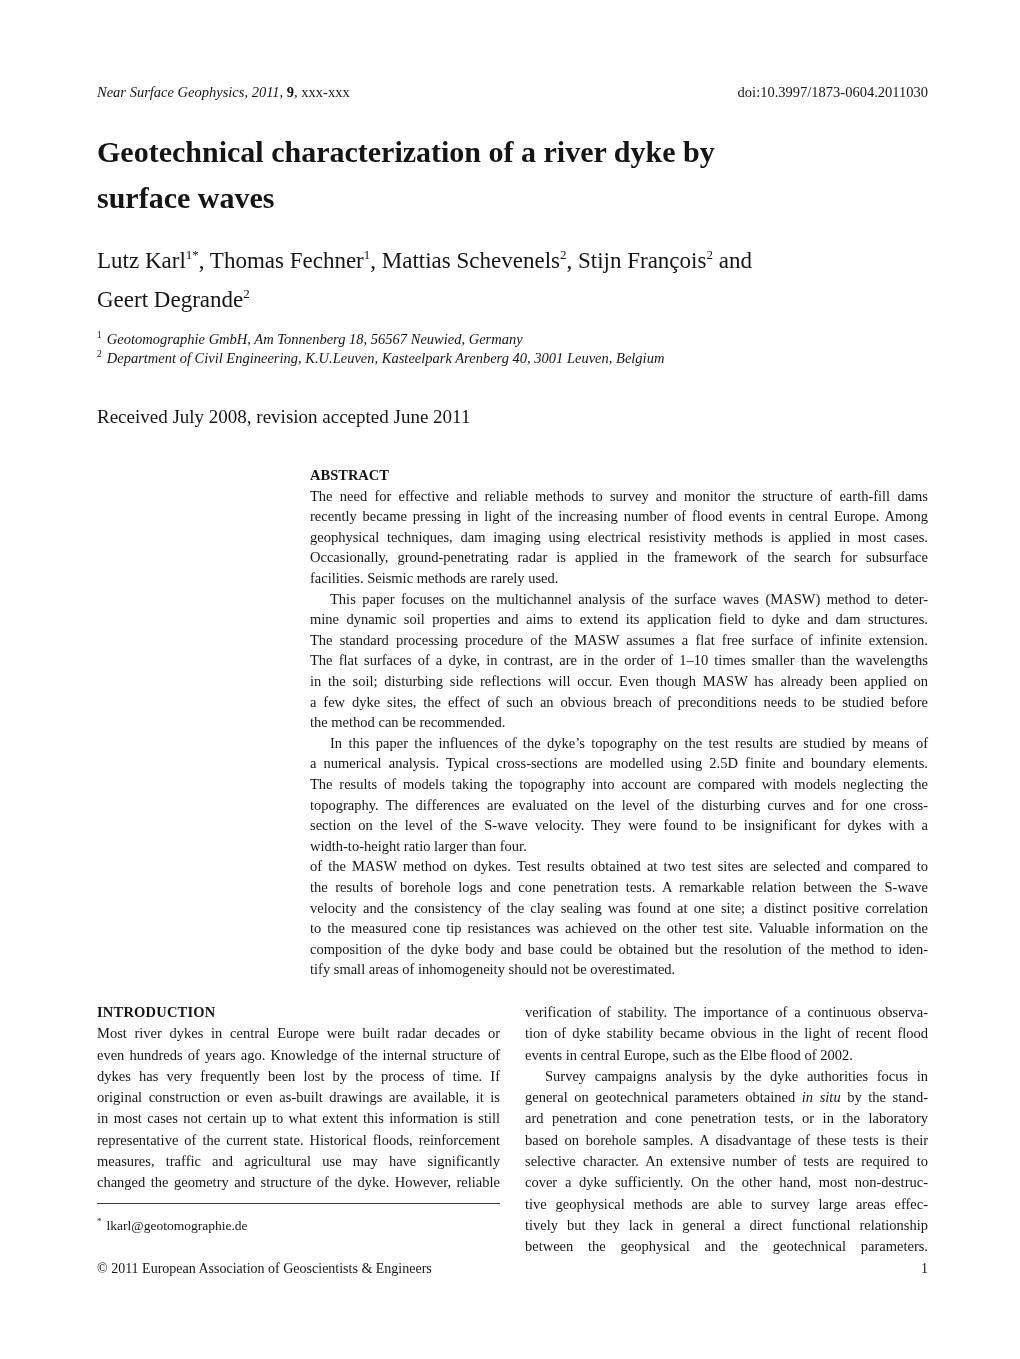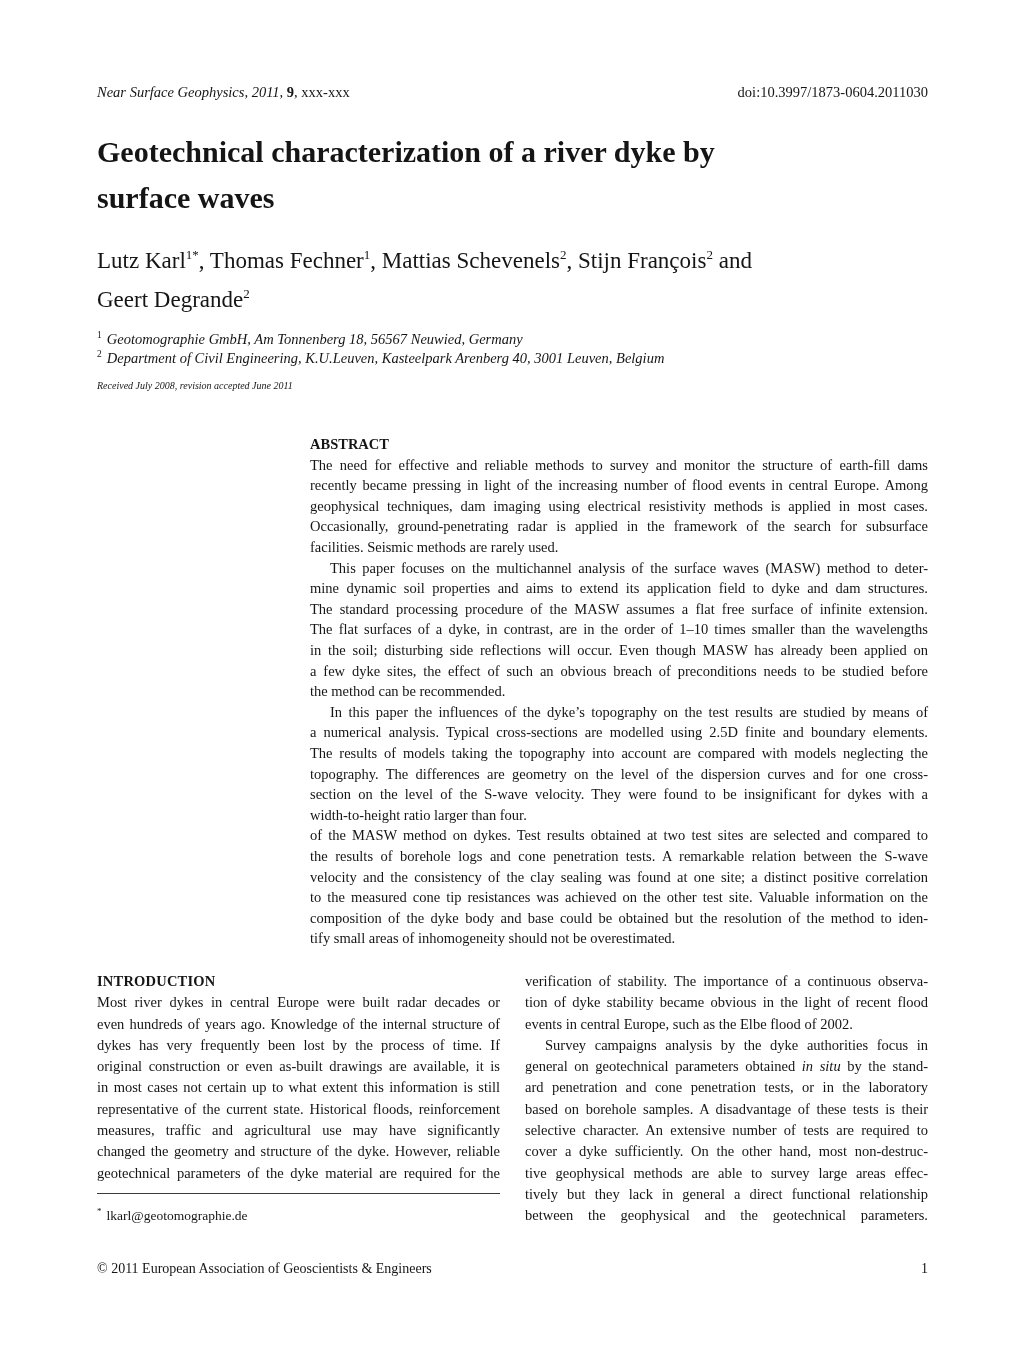--- a/index.html
+++ b/index.html
@@ -14,21 +14,21 @@
   .running-head .it{font-style:italic;}
   .running-head b{font-style:normal;font-weight:bold;}
   
   .title{margin-top:28px;font-size:30px;font-weight:bold;line-height:46px;}
   
   .authors{margin-top:18px;font-size:23px;line-height:39px;font-weight:normal;}
   .authors sup{font-size:13px;vertical-align:super;line-height:0;}
   
   .affils{margin-top:11px;font-size:14.5px;line-height:18.5px;font-style:italic;}
   .affil sup{font-style:normal;font-size:9.5px;vertical-align:super;line-height:0;margin-right:5px;}
-  .received{margin-top:10px;font-size:10px;line-height:18px;font-style:italic;}
+  .received{margin-top:41px;font-size:19px;line-height:18px;}
   
   .abstract{margin-top:39px;margin-left:213px;width:618px;font-size:14.5px;}
   .abstract-heading{font-weight:bold;line-height:20.6px;}
   .para{margin:0;}
   
   .jline{line-height:20.6px;text-align:justify;text-align-last:justify;text-justify:inter-word;}
   .jline.noj{text-align-last:left;}
   .jline.indent{text-indent:20px;}
   .jline i{font-style:italic;}
   
@@ -88,21 +88,21 @@
         <div class="jline"><span>The standard processing procedure of the MASW assumes a flat free surface of infinite extension.</span></div>
         <div class="jline"><span>The flat surfaces of a dyke, in contrast, are in the order of 1–10 times smaller than the wavelengths</span></div>
         <div class="jline"><span>in the soil; disturbing side reflections will occur. Even though MASW has already been applied on</span></div>
         <div class="jline"><span>a few dyke sites, the effect of such an obvious breach of preconditions needs to be studied before</span></div>
         <div class="jline noj"><span>the method can be recommended.</span></div>
       </div>
     <div class="para">
         <div class="jline indent"><span>In this paper the influences of the dyke’s topography on the test results are studied by means of</span></div>
         <div class="jline"><span>a numerical analysis. Typical cross-sections are modelled using 2.5D finite and boundary elements.</span></div>
         <div class="jline"><span>The results of models taking the topography into account are compared with models neglecting the</span></div>
-        <div class="jline"><span>topography. The differences are geometry on the level of the dispersion curves and for one cross-</span></div>
+        <div class="jline"><span>topography. The differences are evaluated on the level of the disturbing curves and for one cross-</span></div>
         <div class="jline"><span>section on the level of the S-wave velocity. They were found to be insignificant for dykes with a</span></div>
         <div class="jline noj"><span>width-to-height ratio larger than four.</span></div>
       </div>
     <div class="para">
         <div class="jline"><span>of the MASW method on dykes. Test results obtained at two test sites are selected and compared to</span></div>
         <div class="jline"><span>the results of borehole logs and cone penetration tests. A remarkable relation between the S-wave</span></div>
         <div class="jline"><span>velocity and the consistency of the clay sealing was found at one site; a distinct positive correlation</span></div>
         <div class="jline"><span>to the measured cone tip resistances was achieved on the other test site. Valuable information on the</span></div>
         <div class="jline"><span>composition of the dyke body and base could be obtained but the resolution of the method to iden-</span></div>
         <div class="jline noj"><span>tify small areas of inhomogeneity should not be overestimated.</span></div>
@@ -114,21 +114,20 @@
       <div class="section-heading">INTRODUCTION</div>
       <div class="para">
           <div class="jline"><span>Most river dykes in central Europe were built radar decades or</span></div>
           <div class="jline"><span>even hundreds of years ago. Knowledge of the internal structure of</span></div>
           <div class="jline"><span>dykes has very frequently been lost by the process of time. If</span></div>
           <div class="jline"><span>original construction or even as-built drawings are available, it is</span></div>
           <div class="jline"><span>in most cases not certain up to what extent this information is still</span></div>
           <div class="jline"><span>representative of the current state. Historical floods, reinforcement</span></div>
           <div class="jline"><span>measures, traffic and agricultural use may have significantly</span></div>
           <div class="jline"><span>changed the geometry and structure of the dyke. However, reliable</span></div>
-          <div class="jline"><span>geotechnical parameters of the dyke material are required for the</span></div>
         </div>
       <div class="footnote"><sup>*</sup><span>lkarl@geotomographie.de</span></div>
     </div>
     <div class="col col-right">
       <div class="para">
           <div class="jline"><span>verification of stability. The importance of a continuous observa-</span></div>
           <div class="jline"><span>tion of dyke stability became obvious in the light of recent flood</span></div>
           <div class="jline noj"><span>events in central Europe, such as the Elbe flood of 2002.</span></div>
           <div class="jline indent"><span>Survey campaigns analysis by the dyke authorities focus in</span></div>
           <div class="jline"><span>general on geotechnical parameters obtained </span><i>in situ</i><span> by the stand-</span></div>

